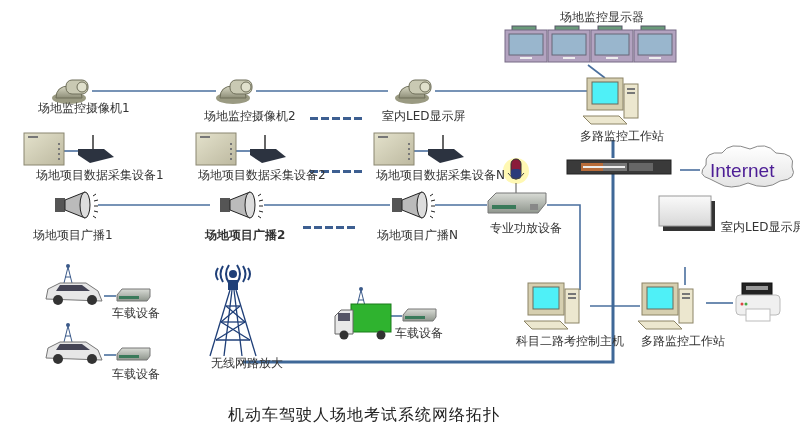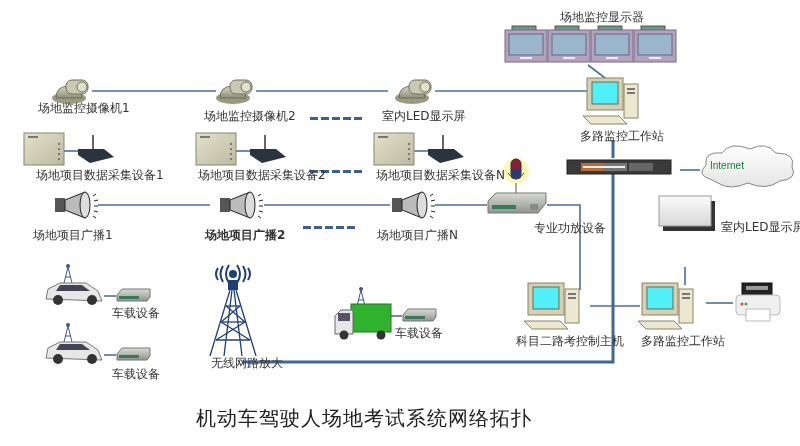--- a/index.html
+++ b/index.html
@@ -1,24 +1,24 @@
 <!DOCTYPE html>
 <html><head>
 <meta charset="utf-8">
 <style>
   html, body { margin: 0; padding: 0; background: #ffffff; }
   body { width: 800px; height: 446px; position: relative; overflow: hidden;
          font-family: "DejaVu Sans", "Liberation Sans", sans-serif; }
   #canvas { position: absolute; left: 0; top: 0; width: 800px; height: 446px; }
   .lbl { position: absolute; font-size: 12px; color: #333; white-space: nowrap; }
   .title { position: absolute; left: 0; width: 728px; top: 405px; text-align: center;
-           font-size: 20px; color: #222; letter-spacing: 1px; }
+           font-size: 16px; color: #222; letter-spacing: 1px; }
   .dash { position: absolute; height: 3px; width: 52px;
           background: repeating-linear-gradient(90deg, #3d5f91 0 8px, transparent 8px 11px); }
-  .inet { position: absolute; font-family: "Liberation Sans", sans-serif; font-size: 10px; color: #15803d; }
+  .inet { position: absolute; font-family: "Liberation Sans", sans-serif; font-size: 19px; color: #4c1d95; }
 </style>
 </head>
 <body>
 
 <svg id="canvas" viewBox="0 0 800 446" xmlns="http://www.w3.org/2000/svg">
   <defs>
     <linearGradient id="gCam" x1="0" x2="0" y1="0" y2="1">
       <stop offset="0" stop-color="#d8d8c4"></stop>
         <stop offset="1" stop-color="#8e8e78"></stop>
     </linearGradient>
@@ -337,21 +337,21 @@
 <div class="lbl" style="left:382px; top:108px;">室内LED显示屏</div>
 
 <div class="lbl" style="left:36px; top:167px;">场地项目数据采集设备1</div>
 <div class="lbl" style="left:198px; top:167px;">场地项目数据采集设备2</div>
 <div class="lbl" style="left:376px; top:167px;">场地项目数据采集设备N</div>
 
 <div class="lbl" style="left:33px; top:227px;">场地项目广播1</div>
 <div class="lbl" style="left:205px; top:227px;font-weight:bold;">场地项目广播2</div>
 <div class="lbl" style="left:377px; top:227px;text-align:right;">场地项目广播N</div>
 
-<div class="lbl" style="left:490px; top:220px;margin-left:44px;">专业功放设备</div>
+<div class="lbl" style="left:490px; top:220px;">专业功放设备</div>
 <div class="inet" style="left:710px; top:160px;">Internet</div>
 <div class="lbl" style="left:721px; top:208px;margin-top:11px;">室内LED显示屏</div>
 
 <div class="lbl" style="left:112px; top:305px;">车载设备</div>
 <div class="lbl" style="left:112px; top:366px;">车载设备</div>
 <div class="lbl" style="left:395px; top:325px;">车载设备</div>
 
 <div class="lbl" style="left:211px; top:355px;font-family:Liberation Mono, monospace;">无线网路放大</div>
 <div class="lbl" style="left:516px; top:333px;">科目二路考控制主机</div>
 <div class="lbl" style="left:641px; top:333px;">多路监控工作站</div>

